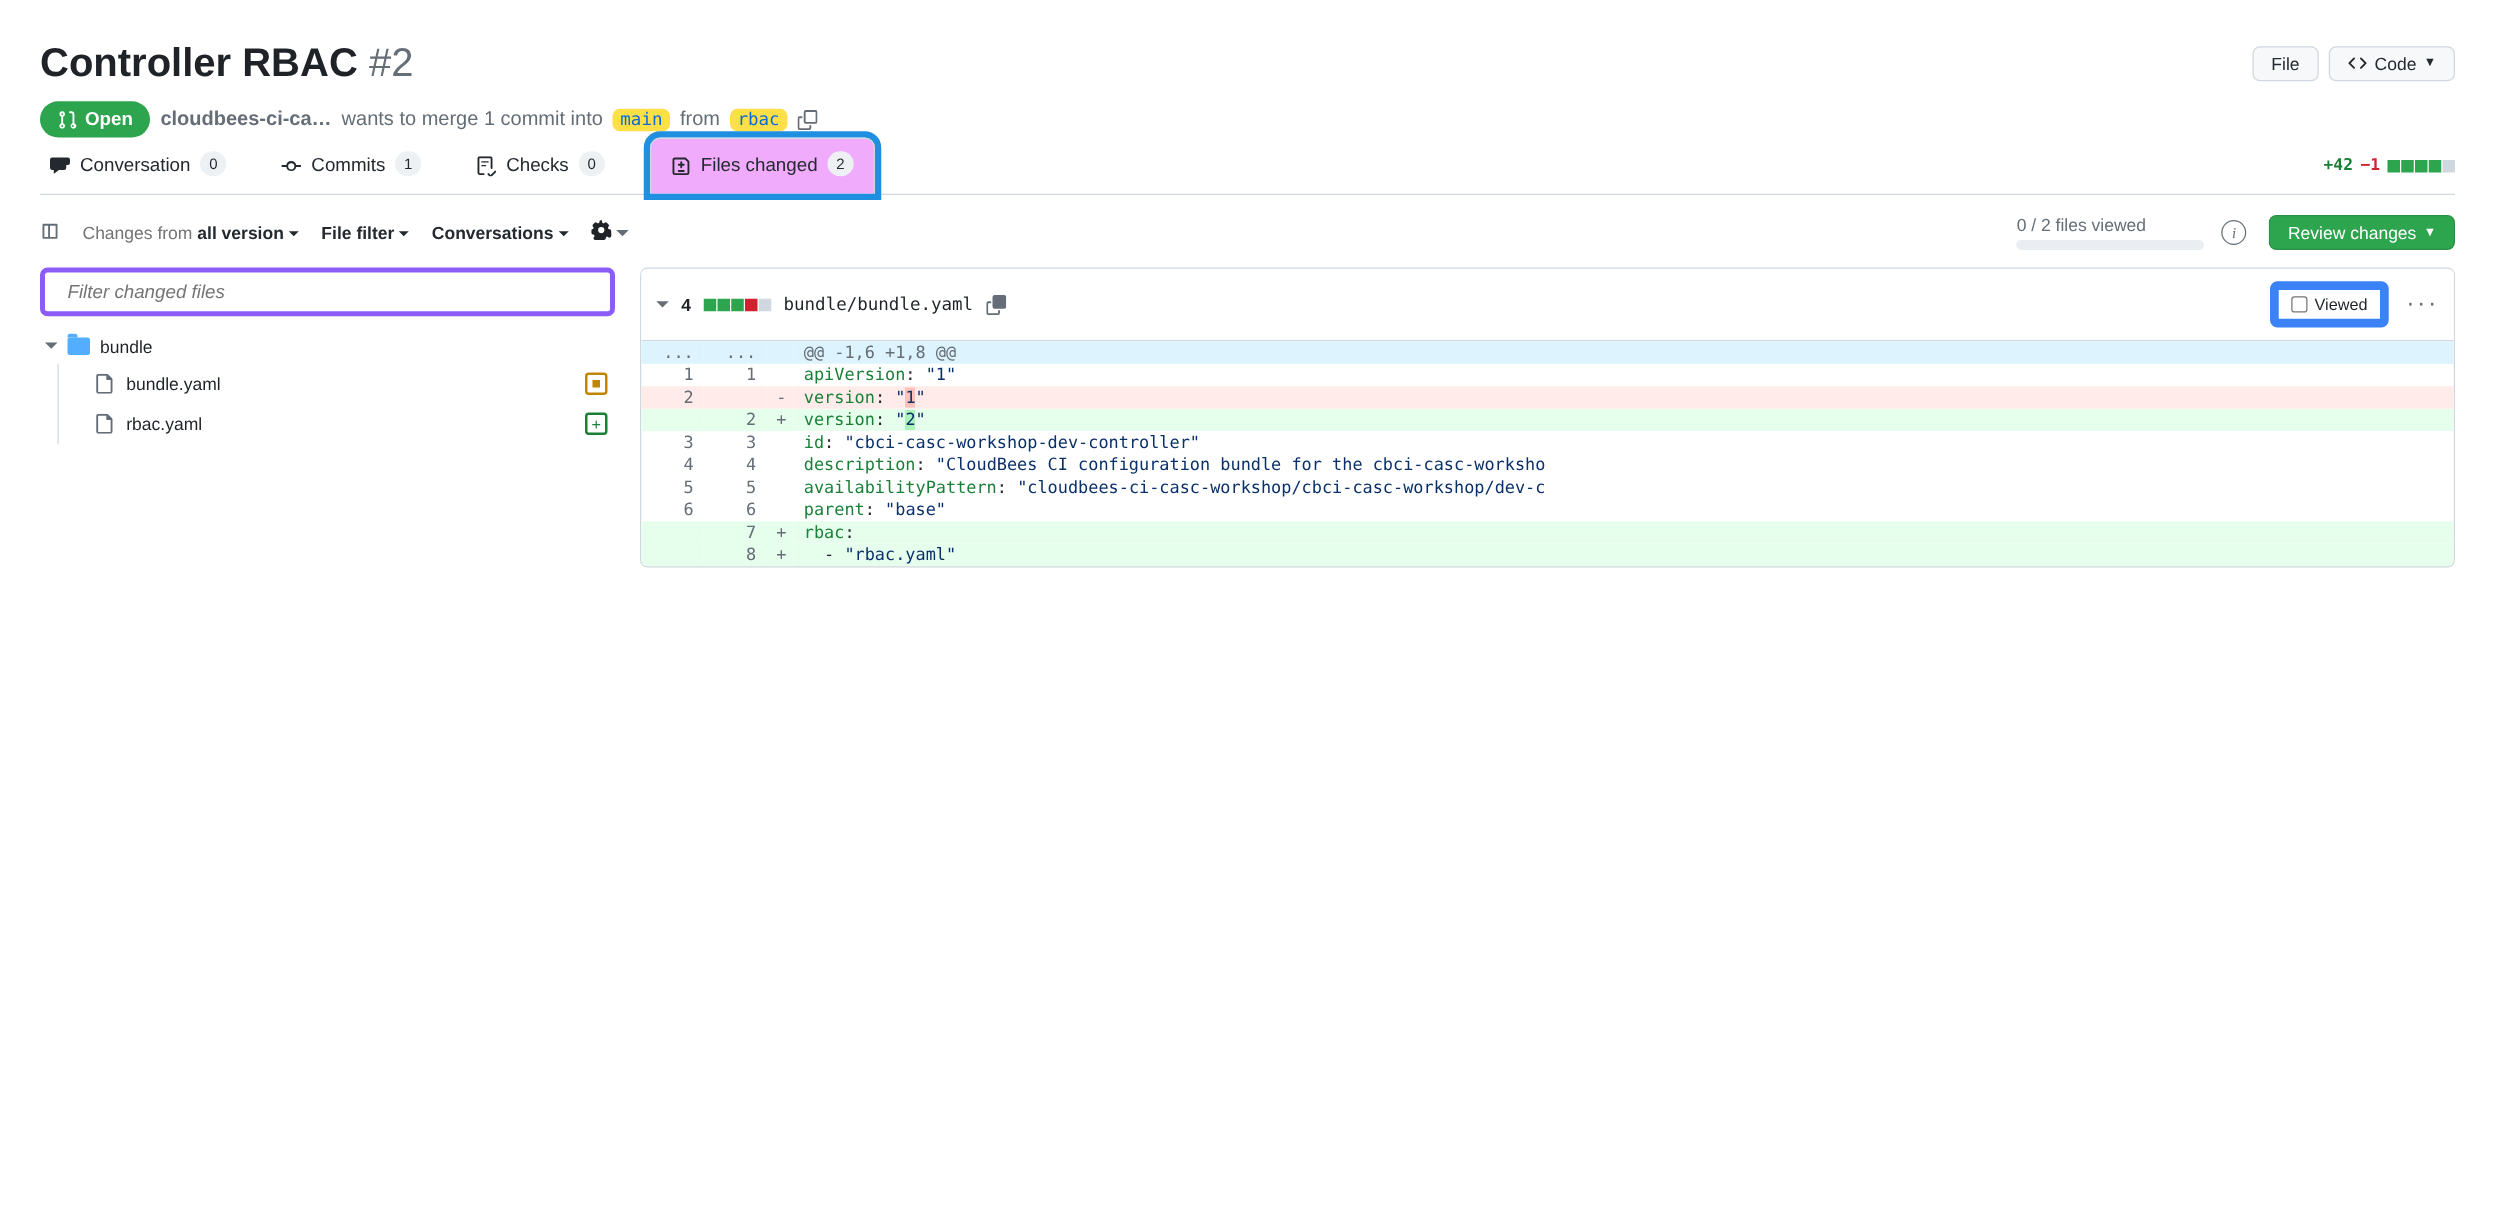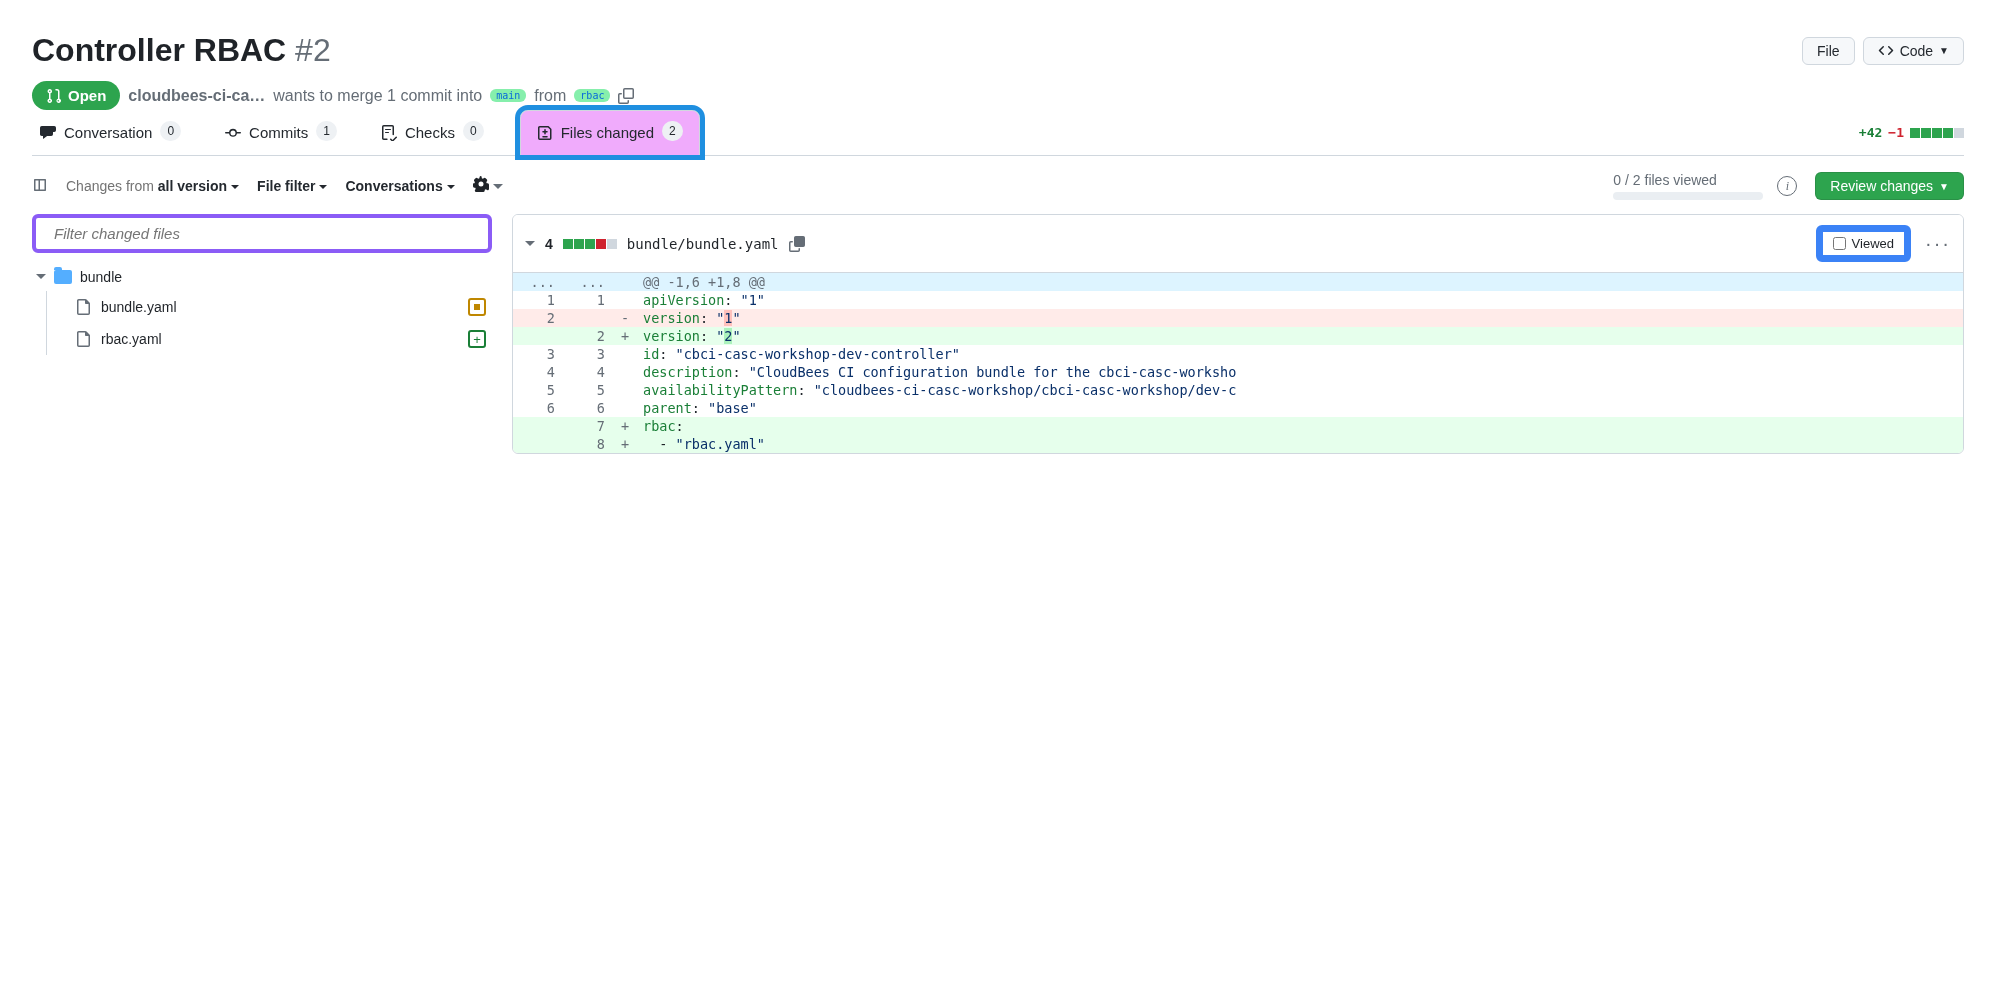--- a/index.html
+++ b/index.html
@@ -22,21 +22,21 @@
     cursor: pointer; color: #24292f;
   }
   .btn-primary { background:#2da44e; color:#fff; border-color: rgba(27,31,36,0.15); }
   .caret { font-size: 10px; }
   .meta-row { display:flex; align-items:center; gap:8px; font-size:16px; color:#656d76; }
   .state-badge {
     display:inline-flex; align-items:center; gap:6px;
     background:#2da44e; color:#fff; font-weight:600;
     padding:6px 14px; border-radius:999px; font-size:15px;
   }
-  .branch { font-family: ui-monospace, Menlo, monospace; background:#86efac; color:#0969da; padding:1px 6px; border-radius:6px; font-size:10px;}
+  .branch { font-family: ui-monospace, Menlo, monospace; background:#fde047; color:#0969da; padding:1px 6px; border-radius:6px; font-size:14px;}
   .author { font-weight:600; color:#656d76; }
   .copy-icon { color:#656d76; cursor:pointer; }
   .tabnav { display:flex; align-items:center; border-bottom:1px solid #d0d7de; gap:28px; margin-bottom:16px; position:relative;}
   .tab { display:inline-flex; align-items:flex-end; gap:8px; padding:10px 8px 14px; color:#24292f; font-size:15px; cursor:pointer; position:relative; }
   .tab .badge { background:#eef1f4; border-radius:999px; padding:0 7px; font-size:12px; line-height:20px; font-weight:500; color:#24292f; }
   .tab.active { outline: 5px solid #1f8fe0; border-radius:8px 8px 0 0; background:#f0abfc; border:1px solid #d0d7de; border-bottom:none; padding:10px 16px 14px; }
   .diffstat { margin-left:auto; display:flex; align-items:center; gap:6px; font-size:13px; font-family:ui-monospace,Menlo,monospace; }
   .addn { color:#1a7f37; font-weight:600;}
   .deln { color:#cf222e; font-weight:600;}
   .diff-pips { display:flex; gap:1px; }

